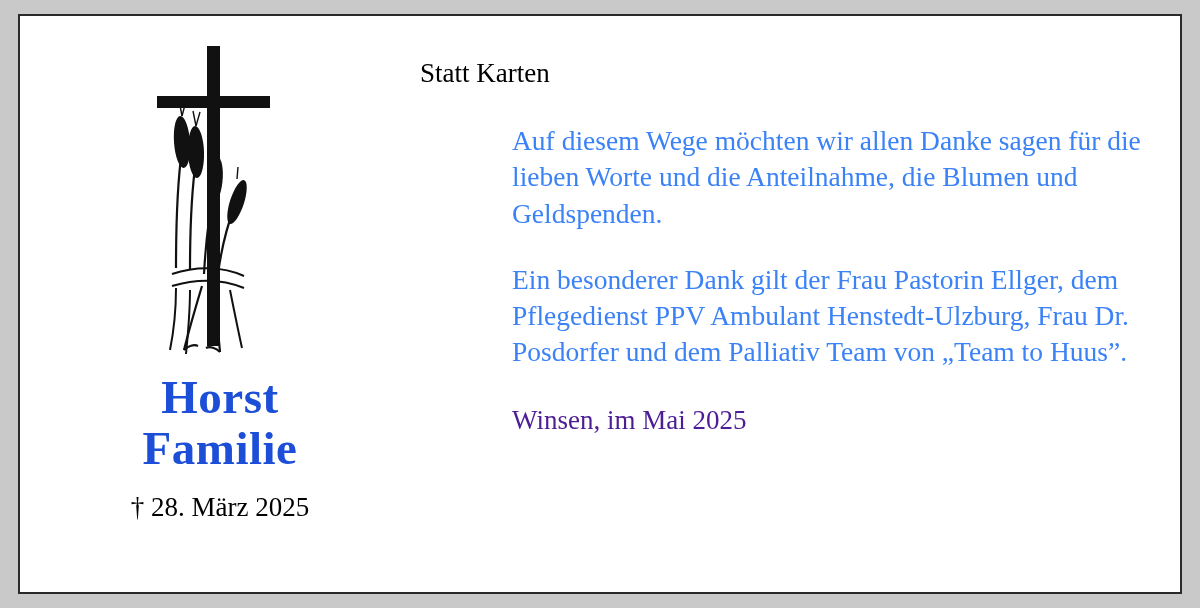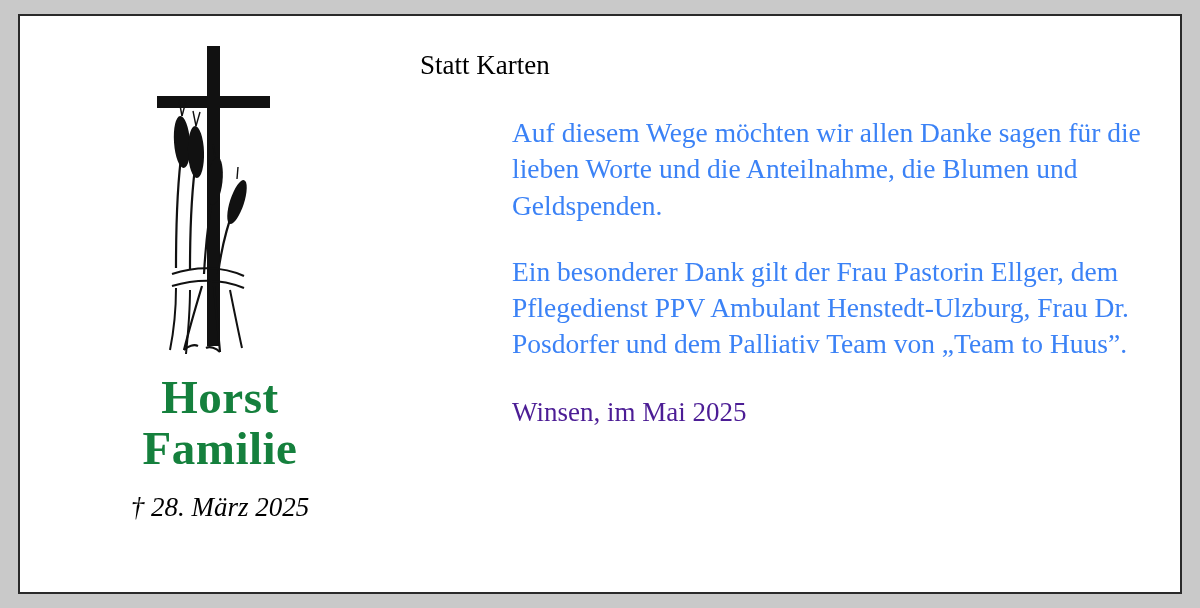--- a/index.html
+++ b/index.html
@@ -40,39 +40,39 @@
     position: relative;
   }
   .emblem svg {
     display: block;
   }
   .deceased-name {
     text-align: center;
     font-weight: bold;
     font-size: 47px;
     line-height: 1.08;
-    color: #15803d;
+    color: #1d4ed8;
     margin-top: 4px;
     letter-spacing: 0.5px;
   }
   .deceased-name .line2 {
     display: block;
   }
   .death-date {
     text-align: center;
     font-size: 27px;
     margin-top: 18px;
     color: #000;
-    font-style: italic;
   }
   .right-column {
     flex: 1 1 auto;
     position: relative;
     padding: 34px 30px 0 0;
     box-sizing: border-box;
+    margin-top: 8px;
   }
   .statt-karten {
     font-size: 27px;
     color: #000;
     margin: 0 0 0 0;
     padding-left: 0;
   }
   .body-block {
     margin-left: 92px;
     margin-top: 34px;

